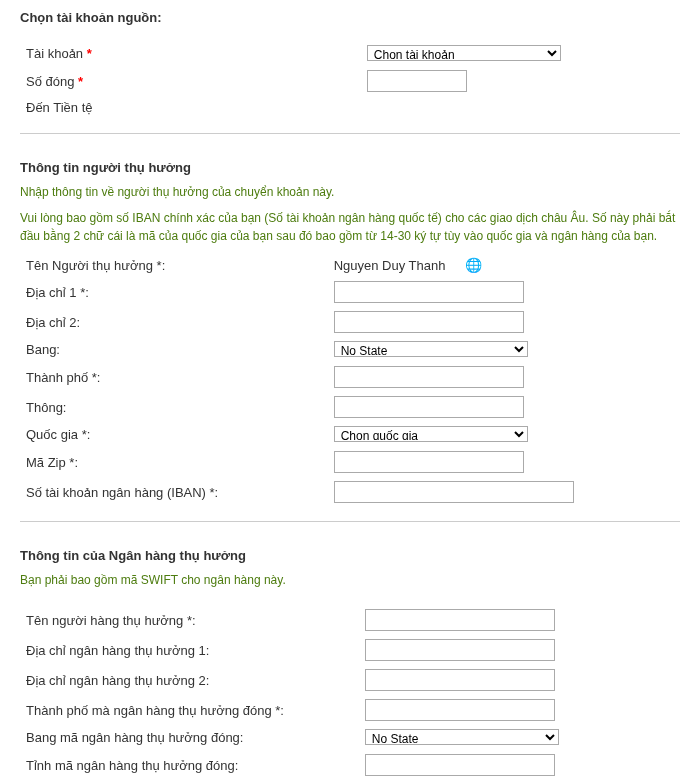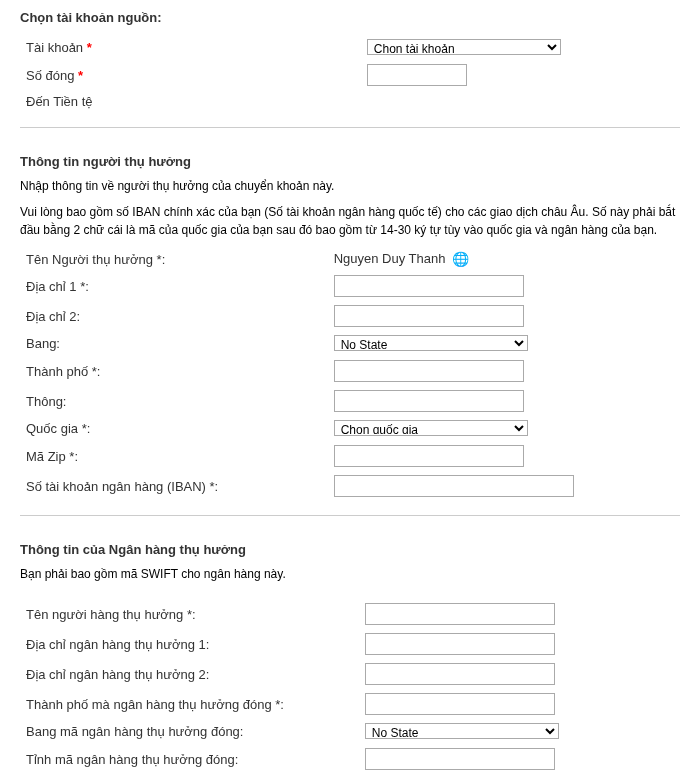--- a/index.html
+++ b/index.html
@@ -11,21 +11,21 @@
       padding: 10px 20px;
       width: 700px;
     }
     .section-title {
       font-weight: bold;
       margin-bottom: 8px;
       margin-top: 26px;
     }
     .section-desc {
       font-size: 12px;
-      color: #000000;
+      color: #4d7c0f;
       margin-bottom: 8px;
       line-height: 1.5;
     }
     .divider {
       border: none;
       border-top: 1px solid #ccc;
       margin: 14px 0;
     }
     .form-table {
       width: 100%;
@@ -64,26 +64,26 @@
       border: 1px solid #aaa;
       padding: 1px 2px;
       font-size: 12px;
       background: #fff;
     }
     select.wide {
       width: 244px;
     }
     .recipient-name {
       display: flex;
-      align-items: flex-start;
-      gap: 7px;
+      align-items: center;
+      gap: 20px;
     }
     .source-account-label {
       font-weight: bold;
-      margin-bottom: 10px;
+      margin-bottom: 16px;
     }
   </style>
 </head>
 <body>
 
 <div>
   <div class="source-account-label">Chọn tài khoản nguồn:</div>
   <table class="form-table">
     <tbody>
         <tr>

